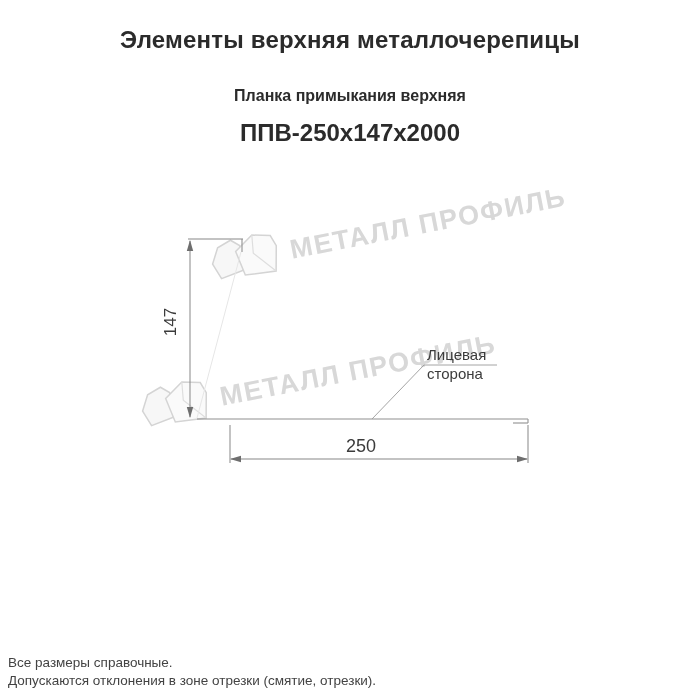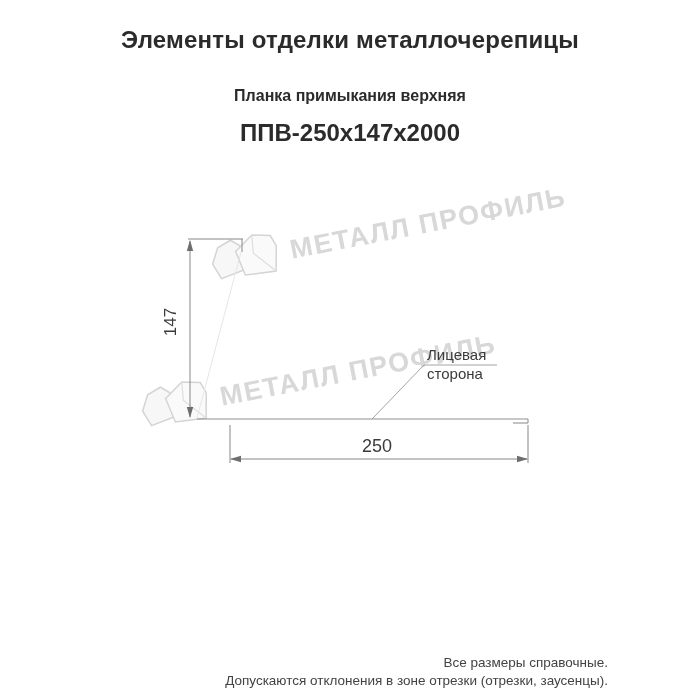--- a/index.html
+++ b/index.html
@@ -28,27 +28,27 @@
   }
   #wm1{left:208px;top:238px;}
   #wm2{left:138px;top:385px;}
   .wm-logo{flex:0 0 auto;}
   svg.drawing{left:0;top:0;pointer-events:none;}
   .dim-label{
     font-size:17px;color:#3b3b3b;text-align:center;
   }
   #dim-height{left:146px;top:312px;width:50px;height:20px;
     transform:rotate(-90deg);transform-origin:center center;}
-  #dim-width{left:340px;top:436px;width:74px;font-size:18px;}
+  #dim-width{left:324px;top:436px;width:74px;font-size:18px;}
   #face-side{
     left:427px;top:346px;width:76px;font-size:15px;line-height:18.5px;
     color:#3b3b3b;text-align:left;
   }
   .footer{
-    left:8px;top:654px;width:600px;font-size:13.5px;line-height:18px;color:#434343;text-align:right;
+    left:8px;top:654px;width:600px;font-size:13.5px;line-height:18px;color:#434343;
   }
 </style>
 </head>
 <body>
 
 <div id="wm1" class="abs watermark">
   <span class="wm-logo">
     <svg width="76" height="50" viewBox="0 0 76 50">
       <polygon points="5,27 13,12 27,7 35,14 34,39 11,43" fill="#f7f7f7" stroke="#d4d4d4" stroke-width="1.5"></polygon>
       <polygon points="30,19 49,6 67,10 71,21 66,46 35,44" fill="#fafafa" stroke="#d4d4d4" stroke-width="1.5"></polygon>
@@ -86,24 +86,24 @@
   <line x1="230" y1="425" x2="230" y2="463" stroke="#878787" stroke-width="1"></line>
   <line x1="528" y1="425" x2="528" y2="463" stroke="#878787" stroke-width="1"></line>
   <line x1="231" y1="459" x2="527" y2="459" stroke="#878787" stroke-width="1"></line>
   <polygon points="230,459 241,455.8 241,462.2" fill="#6e6e6e"></polygon>
   <polygon points="528,459 517,455.8 517,462.2" fill="#6e6e6e"></polygon>
 
   <line x1="424" y1="365" x2="497" y2="365" stroke="#9a9a9a" stroke-width="0.9"></line>
   <line x1="424" y1="365" x2="372" y2="419" stroke="#9a9a9a" stroke-width="0.9"></line>
 </svg>
 
-<div class="abs page-title">Элементы отделки металлочерепицы</div>
+<div class="abs page-title">Элементы верхняя металлочерепицы</div>
 <div class="abs product-name">Планка примыкания верхняя</div>
 <div class="abs product-code">ППВ-250х147х2000</div>
 
 <div id="dim-height" class="abs dim-label">147</div>
 <div id="dim-width" class="abs dim-label">250</div>
 <div id="face-side" class="abs">Лицевая сторона</div>
 
 <div class="abs footer">
   <div>Все размеры справочные.</div>
-  <div>Допускаются отклонения в зоне отрезки (отрезки, заусенцы).</div>
+  <div>Допускаются отклонения в зоне отрезки (смятие, отрезки).</div>
 </div>
 
 </body></html>

